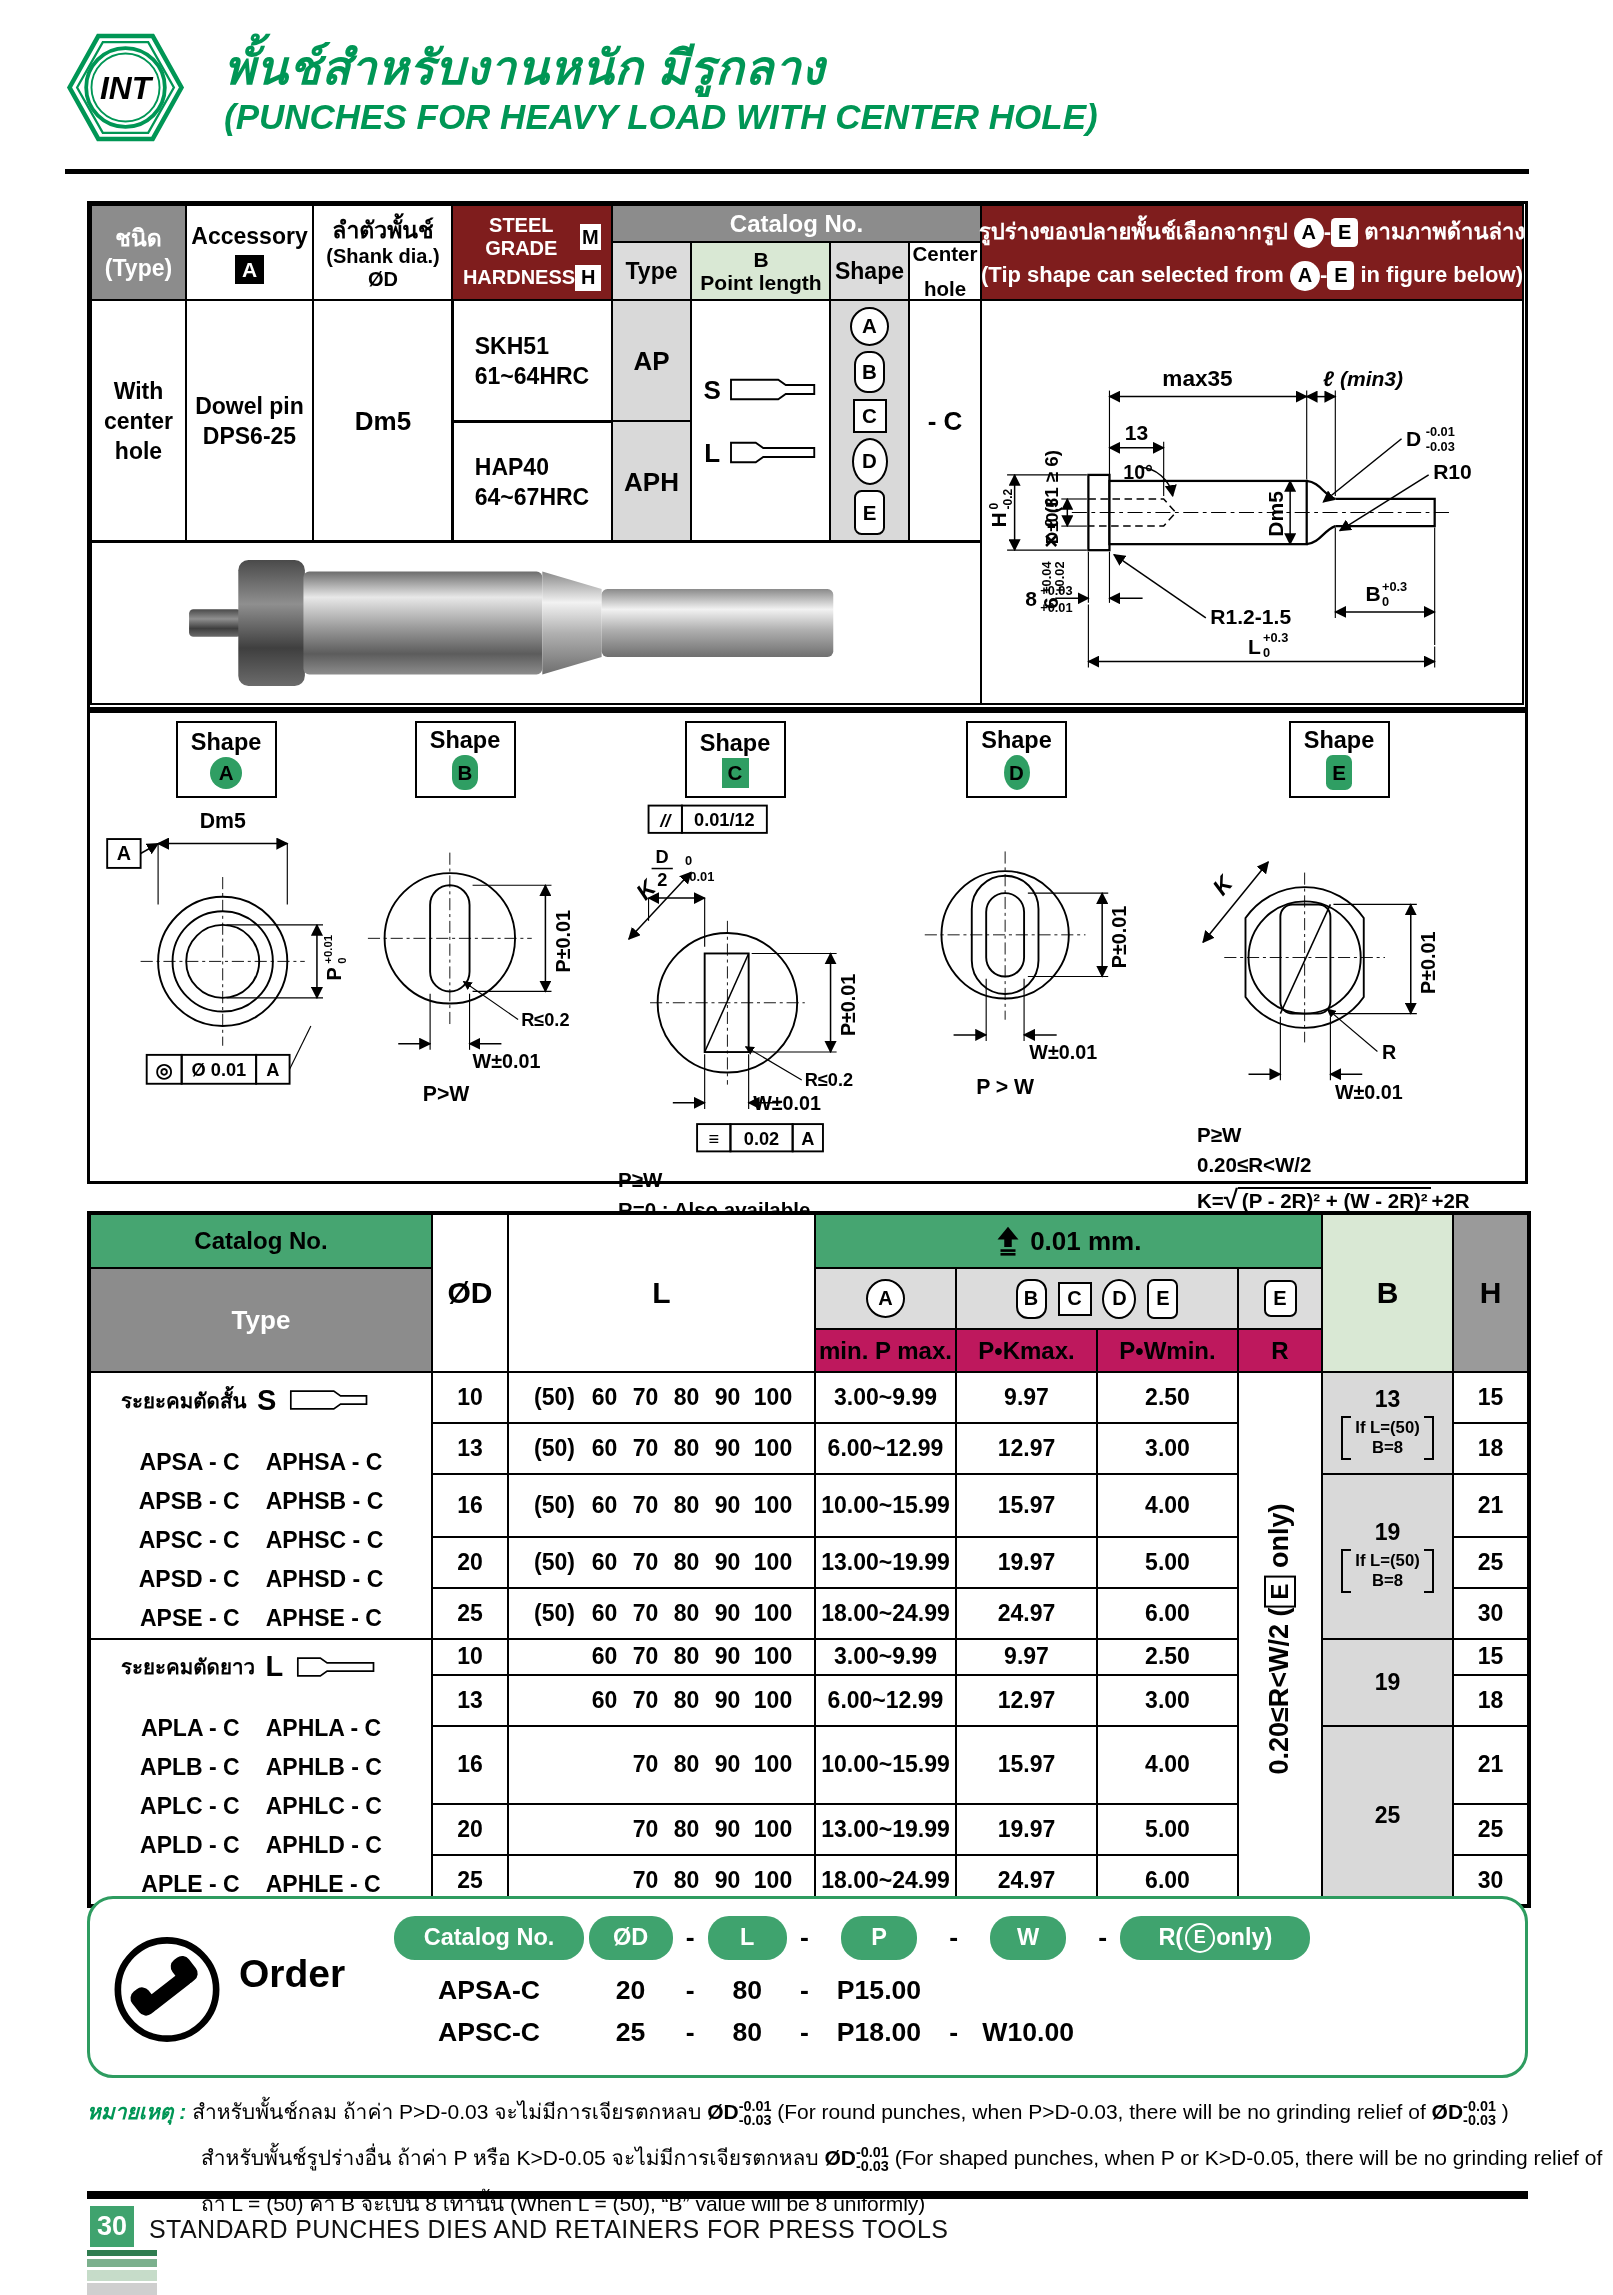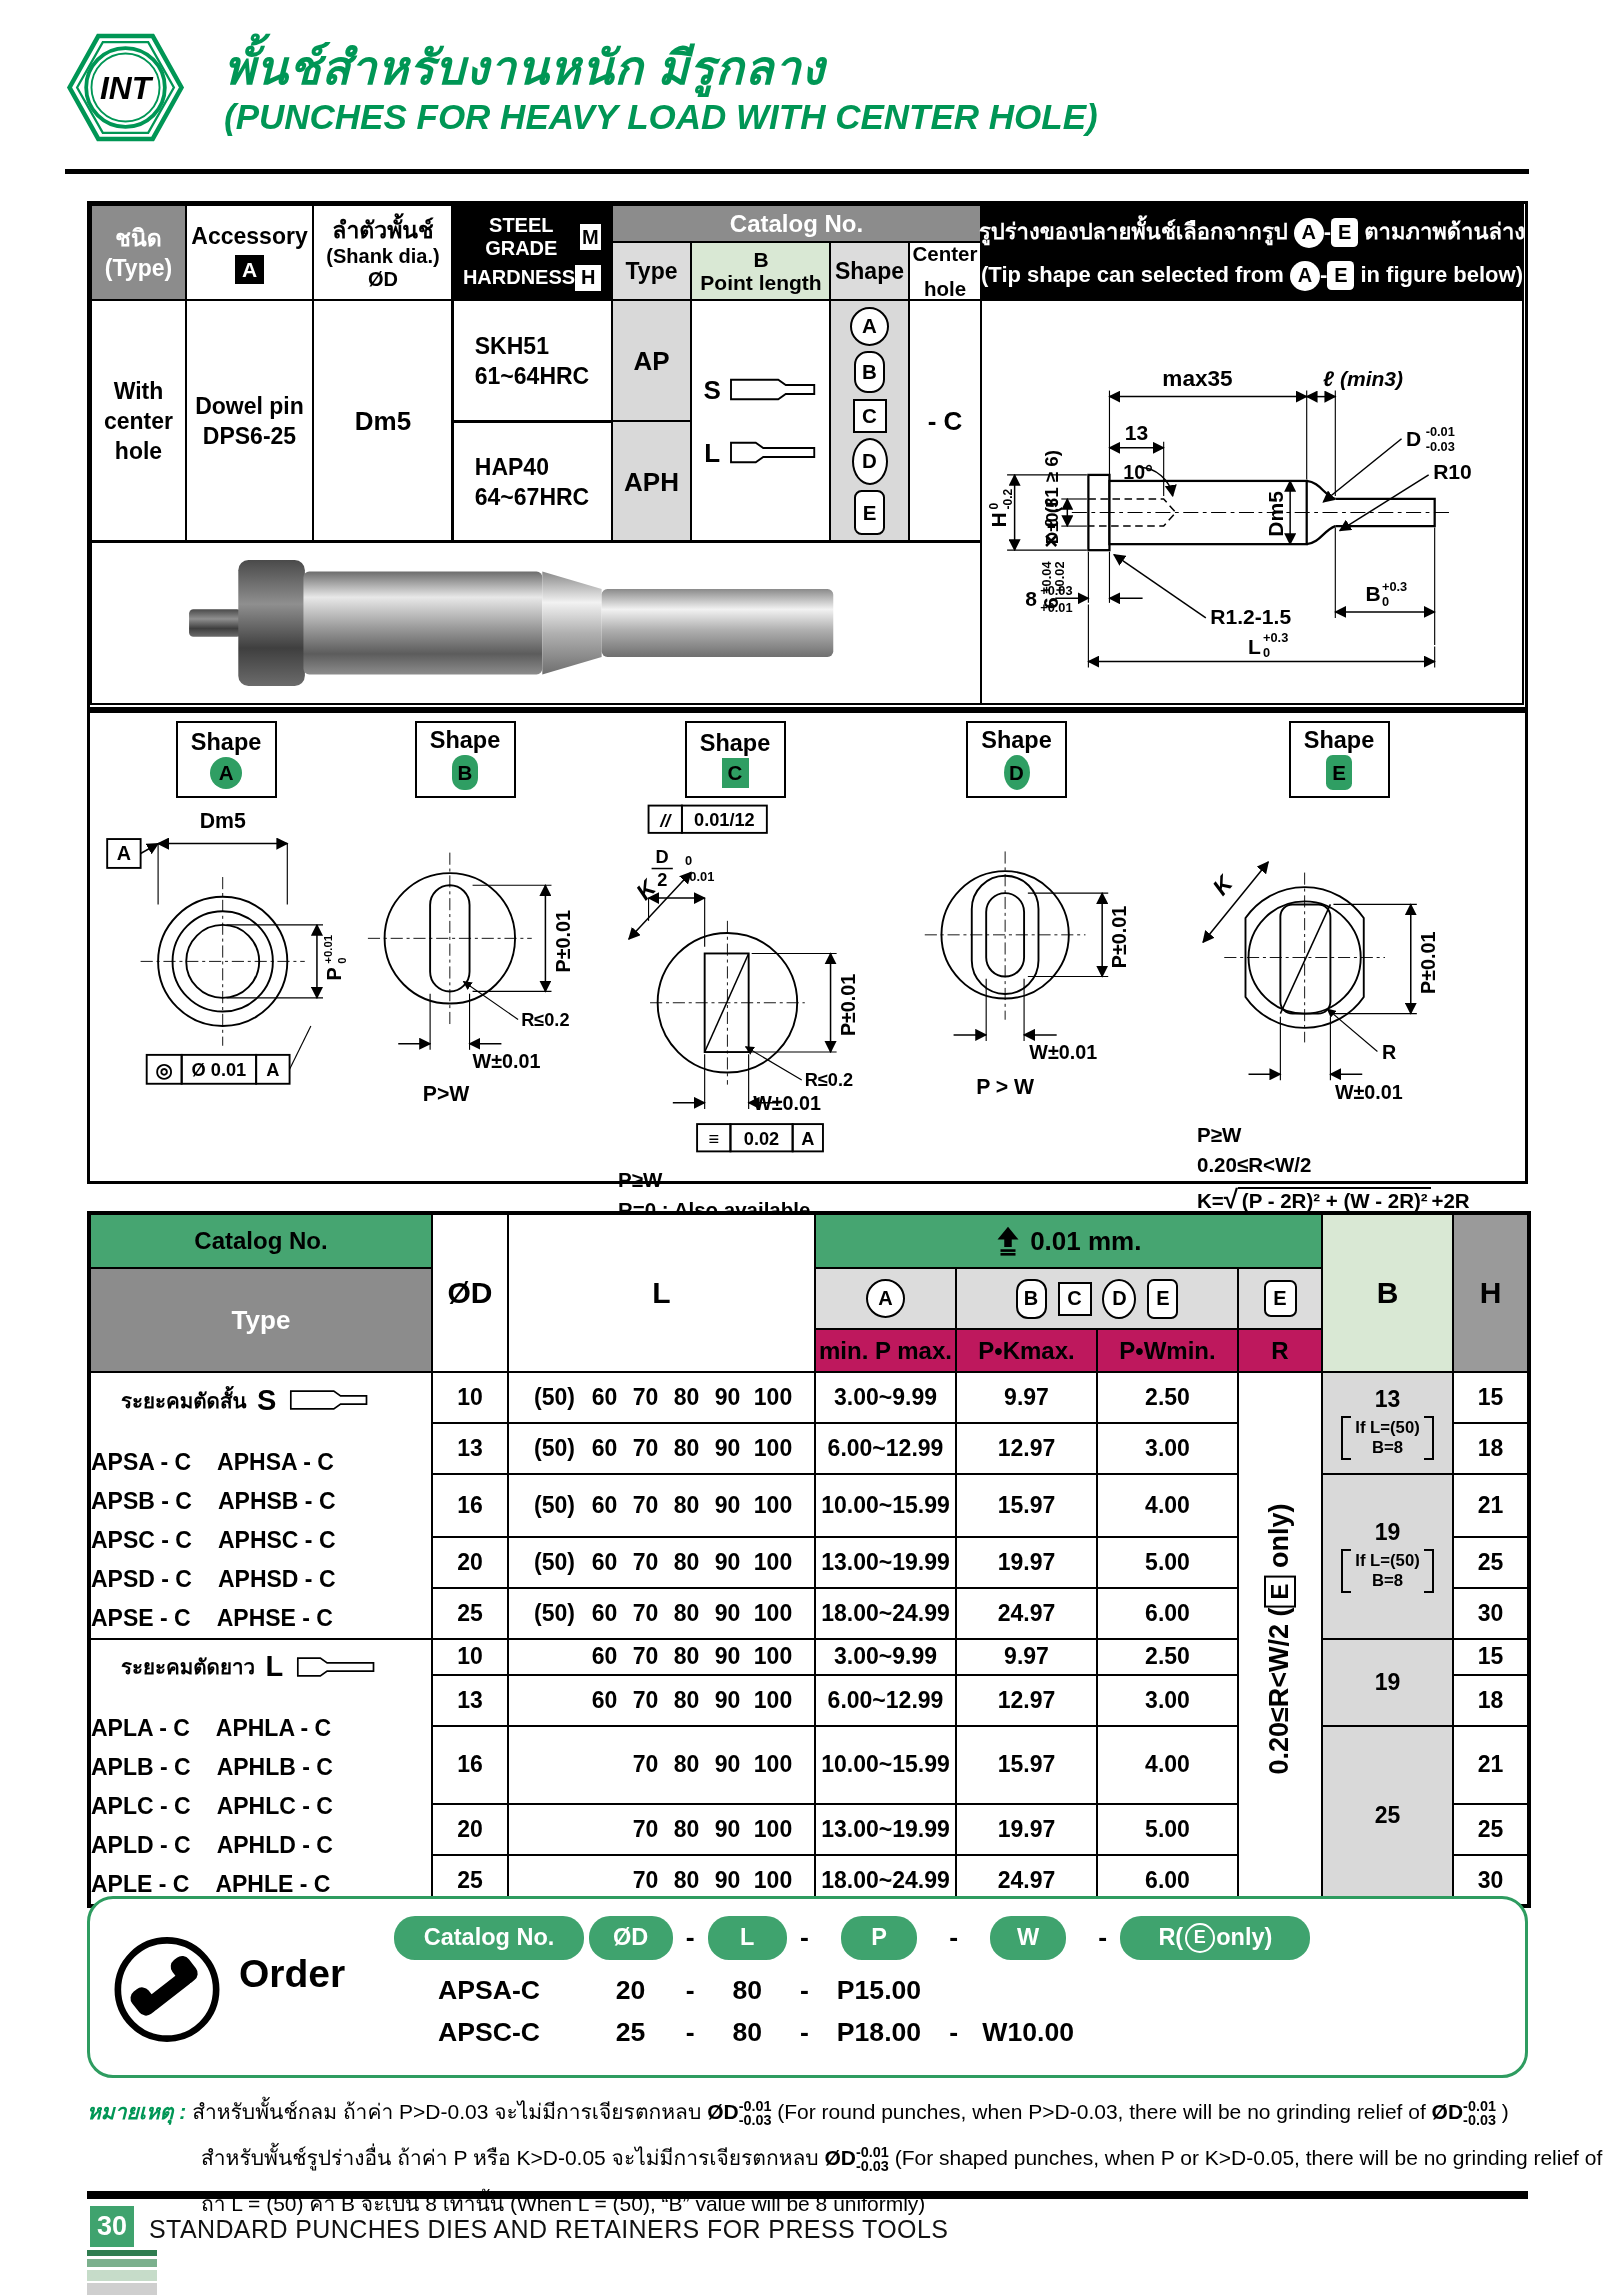--- a/index.html
+++ b/index.html
@@ -1,21 +1,21 @@
 <!DOCTYPE html>
 <html style="font-size:12px"><head>
 <meta charset="utf-8">
 <style>
   html,body{margin:0;padding:0;background:#fff;font-family:"Liberation Sans",sans-serif;}
   #page{position:relative;width:1614px;height:2295px;background:#fff;overflow:hidden;color:#000;}
   .abs{position:absolute;box-sizing:border-box;}
   .flexc{display:flex;align-items:center;justify-content:center;}
   .b{font-weight:bold;}
   
-  .green-dk{background:#000000;color:#fff;}
+  .green-dk{background:#7f1d1d;color:#fff;}
   .green-md{background:#46A571;}
   .green-lt{background:#D9E8D4;}
   .gray-bn{background:#8C8C8C;color:#fff;}
   .gray-ct{background:#D9D9D9;}
   .gray-bd{background:#DCDCDC;}
   
   #hdr-title-th{font-size:47px;color:#009655;font-weight:bold;font-style:italic;letter-spacing:0.8px;}
   #hdr-title-en{font-size:35px;color:#009655;font-weight:bold;font-style:italic;letter-spacing:0px;}
   #hdr-rule{background:#000;height:5.3px;}
   
@@ -49,21 +49,21 @@
   .lrow{display:flex;justify-content:center;}
   .lrow span{display:inline-block;text-align:center;font-size:23px;font-weight:bold;}
   .lw0{width:59px;}.lw1{width:41px;}.lw2{width:41px;}.lw3{width:41px;}.lw4{width:41px;}.lw5{width:50px;}
   .hb{display:inline-flex;align-items:center;justify-content:center;border:2.3px solid #000;background:#fff;font-weight:bold;font-size:20px;margin:0 3.8px;}
   .sd td{border-bottom:5.3px solid #000;}
   .typecell{vertical-align:top !important;}
   .tlabel{display:flex;align-items:center;gap:10.6px;padding:10.6px 0 0 30px;}
   .tlabel .th{font-size:20.5px;font-weight:bold;}
   .tlabel .lt{font-size:29px;font-weight:bold;}
   .tnames{margin-top:26px;}
-  .tnames .ln{display:flex;justify-content:flex-start;gap:26px;line-height:39px;}
+  .tnames .ln{display:flex;justify-content:center;gap:26px;line-height:39px;}
   .tnames .ln span{font-size:23px;font-weight:bold;}
   .bval{font-size:23px;font-weight:bold;}
   .brk{display:flex;justify-content:center;align-items:stretch;margin-top:3px;}
   .brl{width:7.6px;border:2.3px solid #000;border-right:none;}
   .brr{width:7.6px;border:2.3px solid #000;border-left:none;}
   .brc{padding:1.5px 4.6px;font-size:16.7px;font-weight:bold;line-height:20.5px;white-space:nowrap;}
   .rcell{position:relative;}
   .rrot{position:absolute;left:50%;top:50%;transform:translate(-50%,-50%) rotate(-90deg);white-space:nowrap;font-size:27px;font-weight:bold;}
   .rbox{display:inline-flex;align-items:center;justify-content:center;border:2.3px solid #000;padding:0 6px;font-size:24px;}
   

